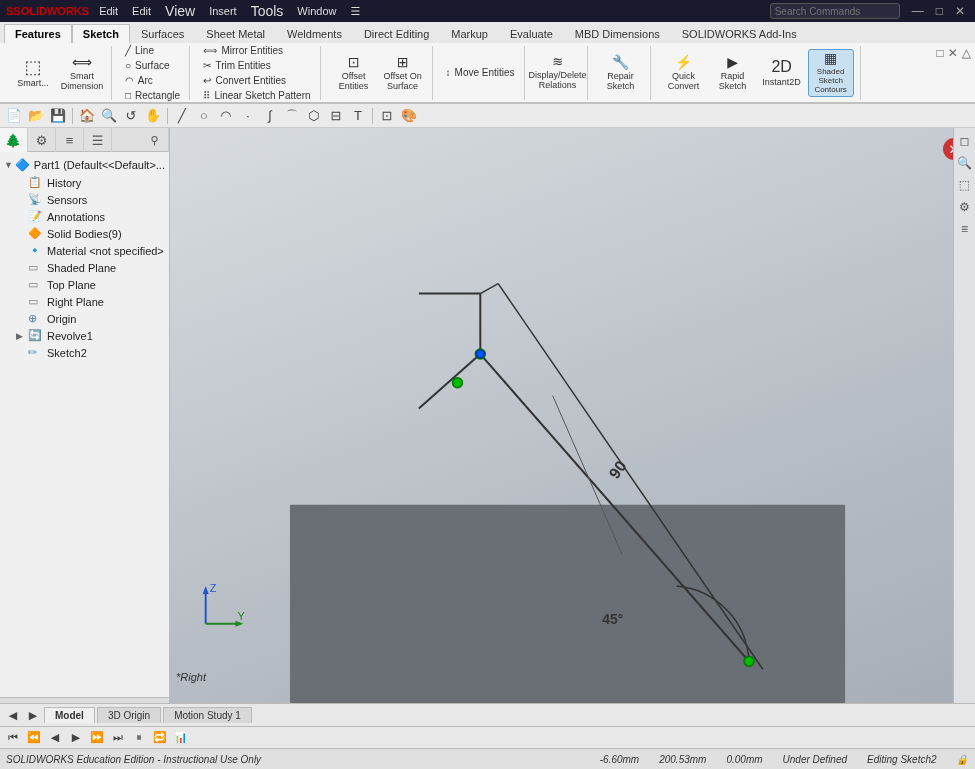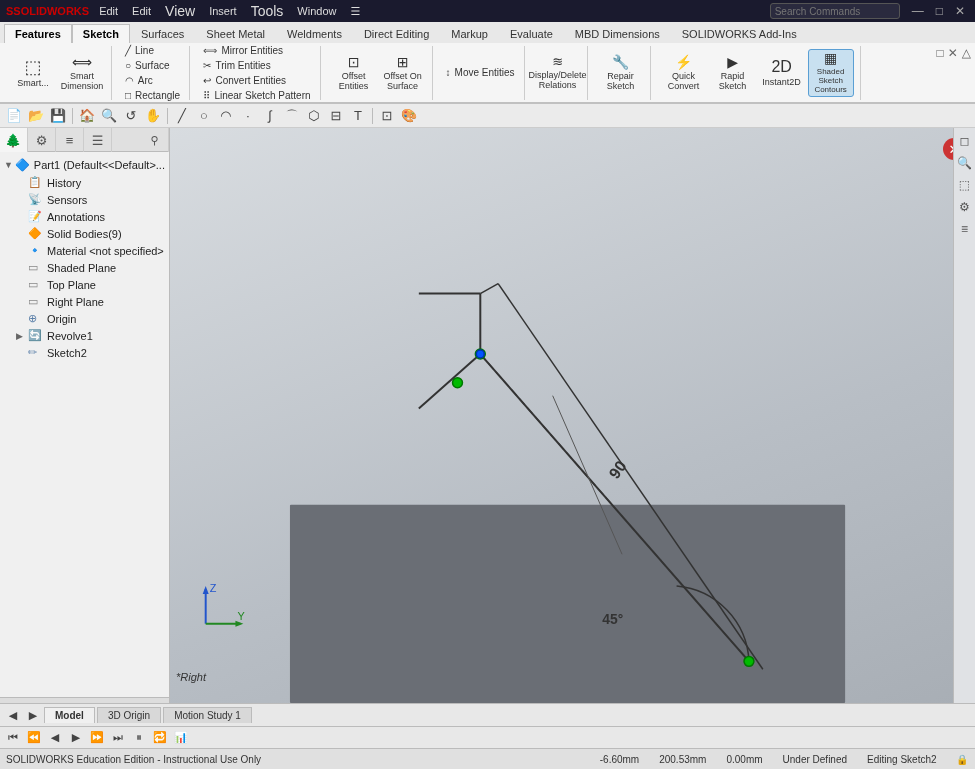--- a/index.html
+++ b/index.html
@@ -209,20 +209,21 @@
     #statusbar {
       height: 22px;
       background: #e0e0e0;
       border-top: 1px solid #bbb;
       display: flex;
       align-items: center;
       padding: 0 6px;
       font-size: 10px;
       color: #333;
       gap: 20px;
+      font-style: italic;
     }
 
     
     #play-controls {
       height: 22px;
       background: #e8e8e8;
       border-top: 1px solid #bbb;
       display: flex;
       align-items: center;
       padding: 0 4px;

